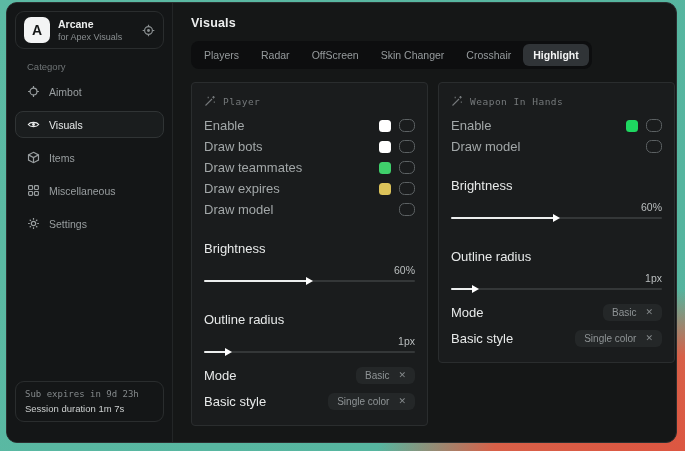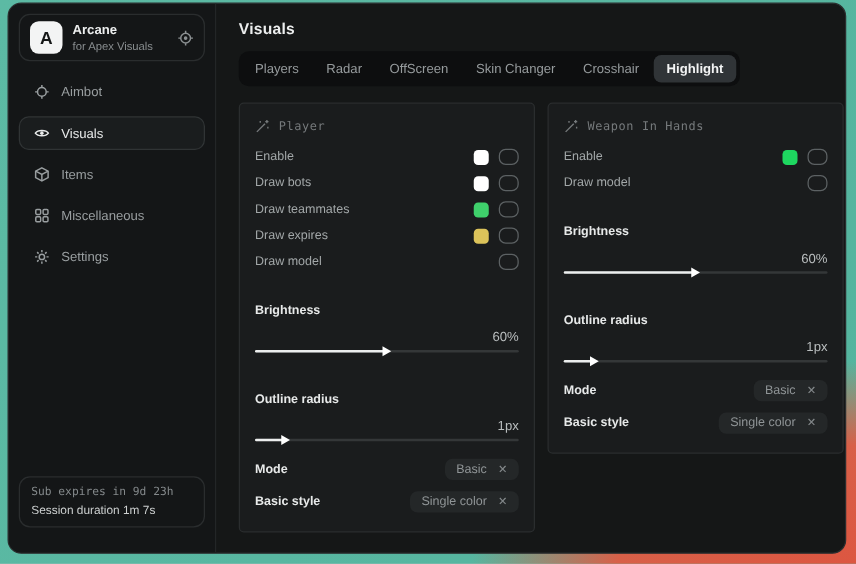--- a/index.html
+++ b/index.html
@@ -59,22 +59,22 @@
     border-radius:4px; padding:9px 12px 11px;
   }
   .card-head {
     display:flex; align-items:center; gap:7px; color:#75797b;
     font-family:"DejaVu Sans Mono", monospace; font-size:9.5px;
     letter-spacing:0.5px; margin:3px 0 8px;
   }
   .card-head svg { width:12px; height:12px; }
   .row { display:flex; align-items:center; justify-content:space-between; min-height:21px; }
   .row.tall { min-height:26px; }
-  .row-label { font-size:10px; color:#a2a7a8; }
-  .row-label.strong { color:#e7e9e9; font-weight:700; }
+  .row-label { font-size:13px; color:#a2a7a8; }
+  .row-label.strong { color:#e7e9e9; font-weight:400; }
   .row-value { font-size:10.5px; color:#babebf; font-weight:400;margin-top:44px; }
   .row-right { display:flex; align-items:center; gap:8px; }
   .swatch { width:12px; height:12px; border-radius:3.5px; }
   .checkbox { width:16px; height:13px; border:1.5px solid #5c6163; border-radius:5.5px; background:transparent; }
   .slider { position:relative; height:10px; margin:0 0 5px; }
   .slider-track { position:absolute; left:0; right:0; top:4px; height:2px; background:#343738; border-radius:1px; }
   .slider-fill  { position:absolute; left:0; top:4px; height:2px; background:#eceeee; border-radius:1px; }
   .slider-thumb {
     position:absolute; top:1px; width:0; height:0;
     border-top:4px solid transparent; border-bottom:4px solid transparent;
@@ -101,20 +101,21 @@
         <svg width="13" height="13" viewBox="0 0 12 12" fill="none" stroke="currentColor" stroke-width="1.1">
           <circle cx="6" cy="6" r="3.6"></circle>
             <circle cx="6" cy="6" r="0.8" fill="currentColor"></circle>
           <line x1="6" y1="0.6" x2="6" y2="2.2"></line>
             <line x1="6" y1="9.8" x2="6" y2="11.4"></line>
           <line x1="0.6" y1="6" x2="2.2" y2="6"></line>
             <line x1="9.8" y1="6" x2="11.4" y2="6"></line>
         </svg>
       </span>
     </div>
+    <div class="category">Category</div>
     <div class="nav" id="nav">
         <div class="nav-item">
           <span class="nav-icon">
             <svg viewBox="0 0 12 12" fill="none" stroke="currentColor" stroke-width="1.1">
               <circle cx="6" cy="6" r="3.2"></circle>
               <line x1="6" y1="1" x2="6" y2="2.8"></line>
               <line x1="6" y1="9.2" x2="6" y2="11"></line>
               <line x1="1" y1="6" x2="2.8" y2="6"></line>
               <line x1="9.2" y1="6" x2="11" y2="6"></line>
             </svg>

